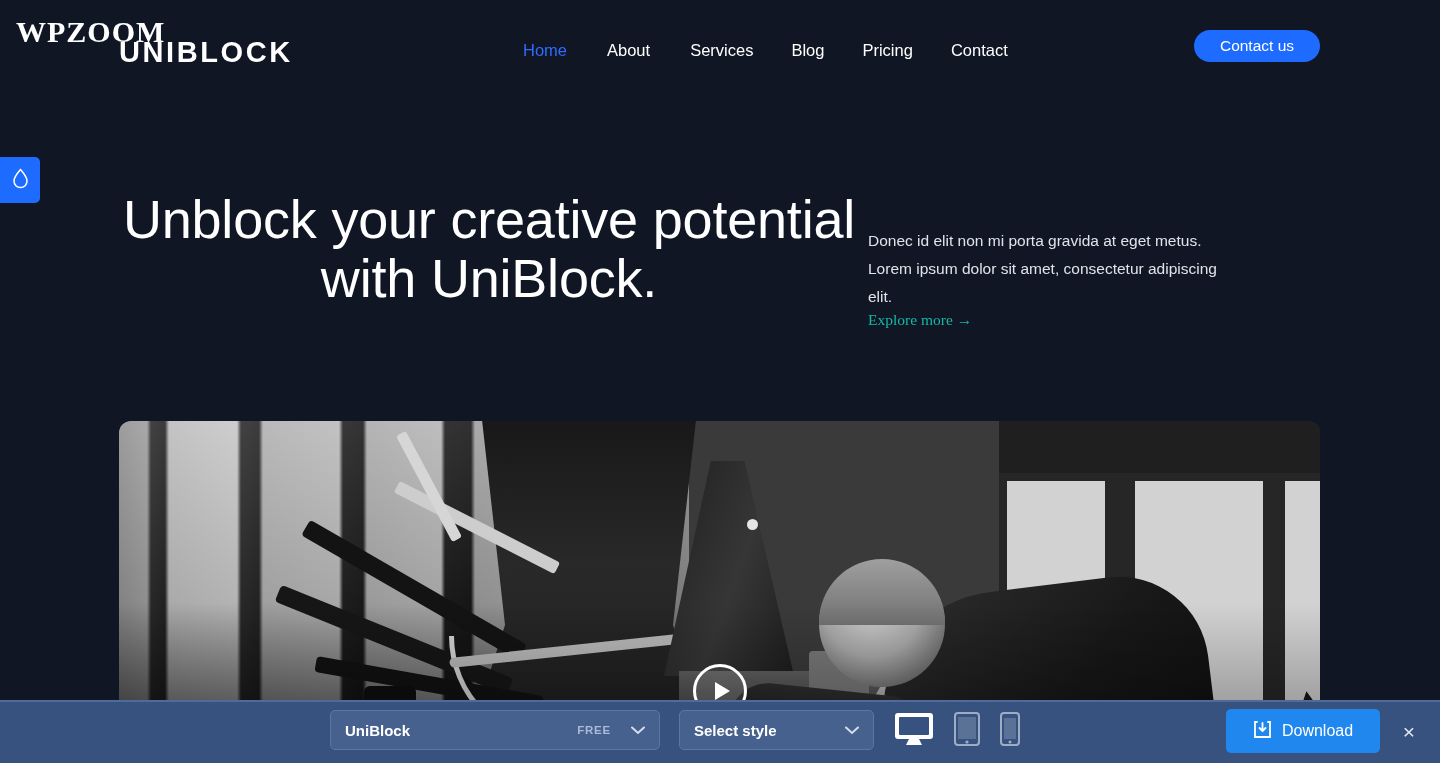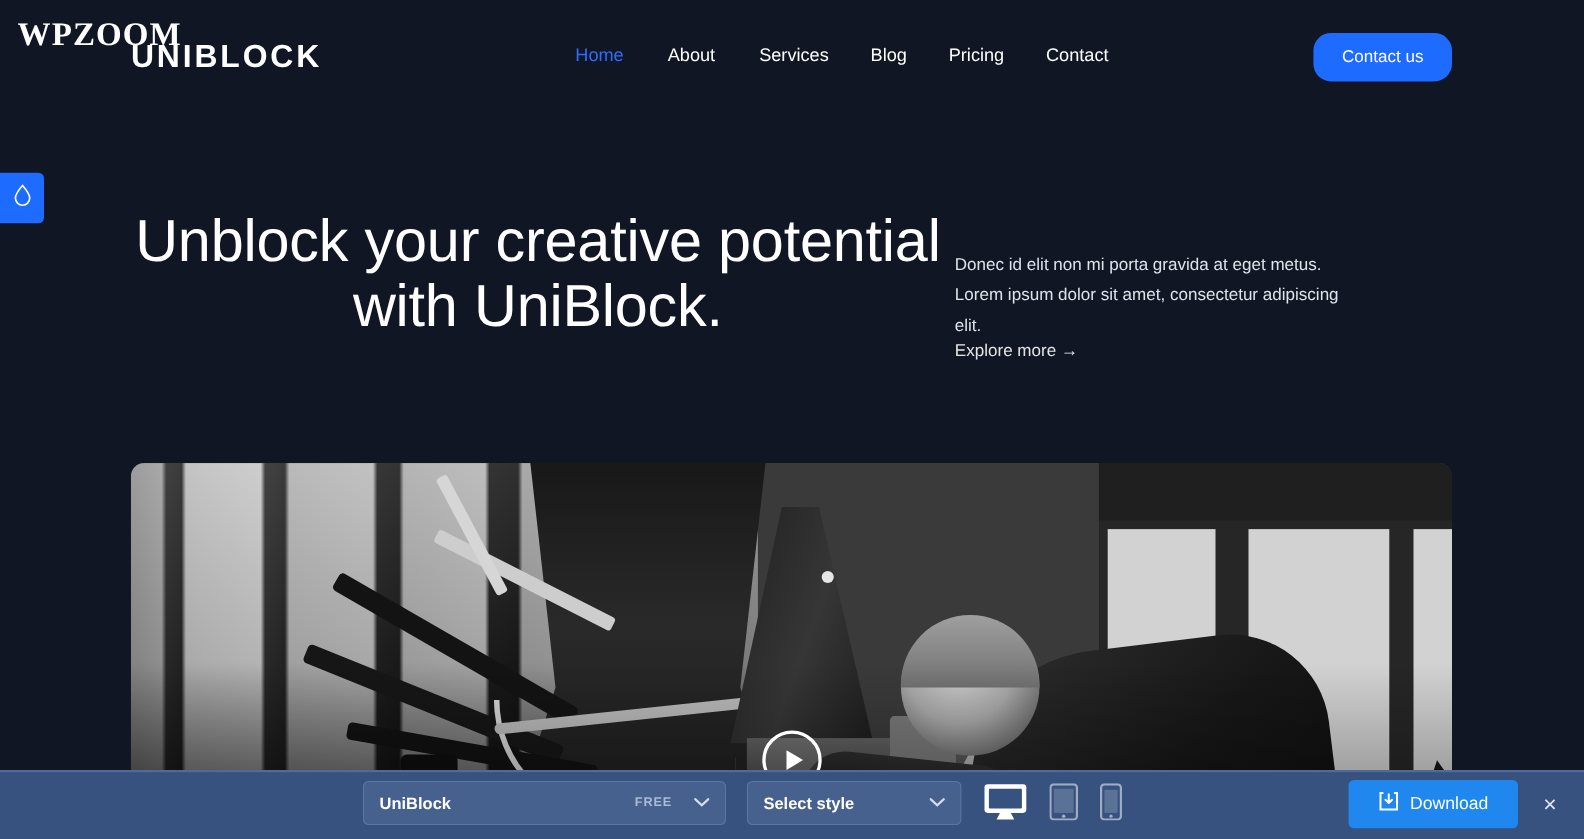--- a/index.html
+++ b/index.html
@@ -32,21 +32,21 @@
   .nav-item.active { color:#2f6bff; }
   .nav-item:nth-child(1){ padding-right:28px; }
   .nav-item:nth-child(2){ padding-right:28px; }
   .nav-item:nth-child(3){ padding-right:26px; }
   .nav-item:nth-child(4){ padding-right:26px; }
   .nav-item:nth-child(5){ padding-right:26px; }
   .nav-item:nth-child(6){ padding-right:0; }
 
   .contact-btn {
     position:absolute; right:120px; top:30px;
-    width:126px; height:44px; border:none; border-radius:16px;
+    width:126px; height:32px; border:none; border-radius:16px;
     background:#1e6bff; color:#fff; font-size:15.5px;
     font-family:"Liberation Sans", sans-serif;
     cursor:pointer;
   }
 
   
   .drop-tab {
     position:absolute; left:0; top:157px;
     width:40px; height:46px; border-radius:0 5px 5px 0;
     background:#1e6bff; display:flex; align-items:center; justify-content:center;
@@ -59,21 +59,21 @@
     font-size:54px; line-height:1.09; font-weight:500; color:#ffffff;
     letter-spacing:-0.2px;
     text-align:center;
   }
   .hero-desc {
     position:absolute; left:868px; top:195px; width:372px;
     font-size:15.5px; line-height:1.82; color:#dfe3ea;margin-top:32px;
   }
   .explore-link {
     position:absolute; left:868px; top:311px;
-    font-size:15.5px; color:#e5e5e5; text-decoration:none;
+    font-size:15.5px; color:#14b8a6; text-decoration:none;font-family:Liberation Serif, serif;
   }
 
   
   .hero-media {
     position:absolute; left:119px; top:421px;
     width:1201px; height:330px; border-radius:12px; overflow:hidden;
     background:#3a3a3a;
   }
   .photo { position:absolute; inset:0; filter:grayscale(1); }
 

